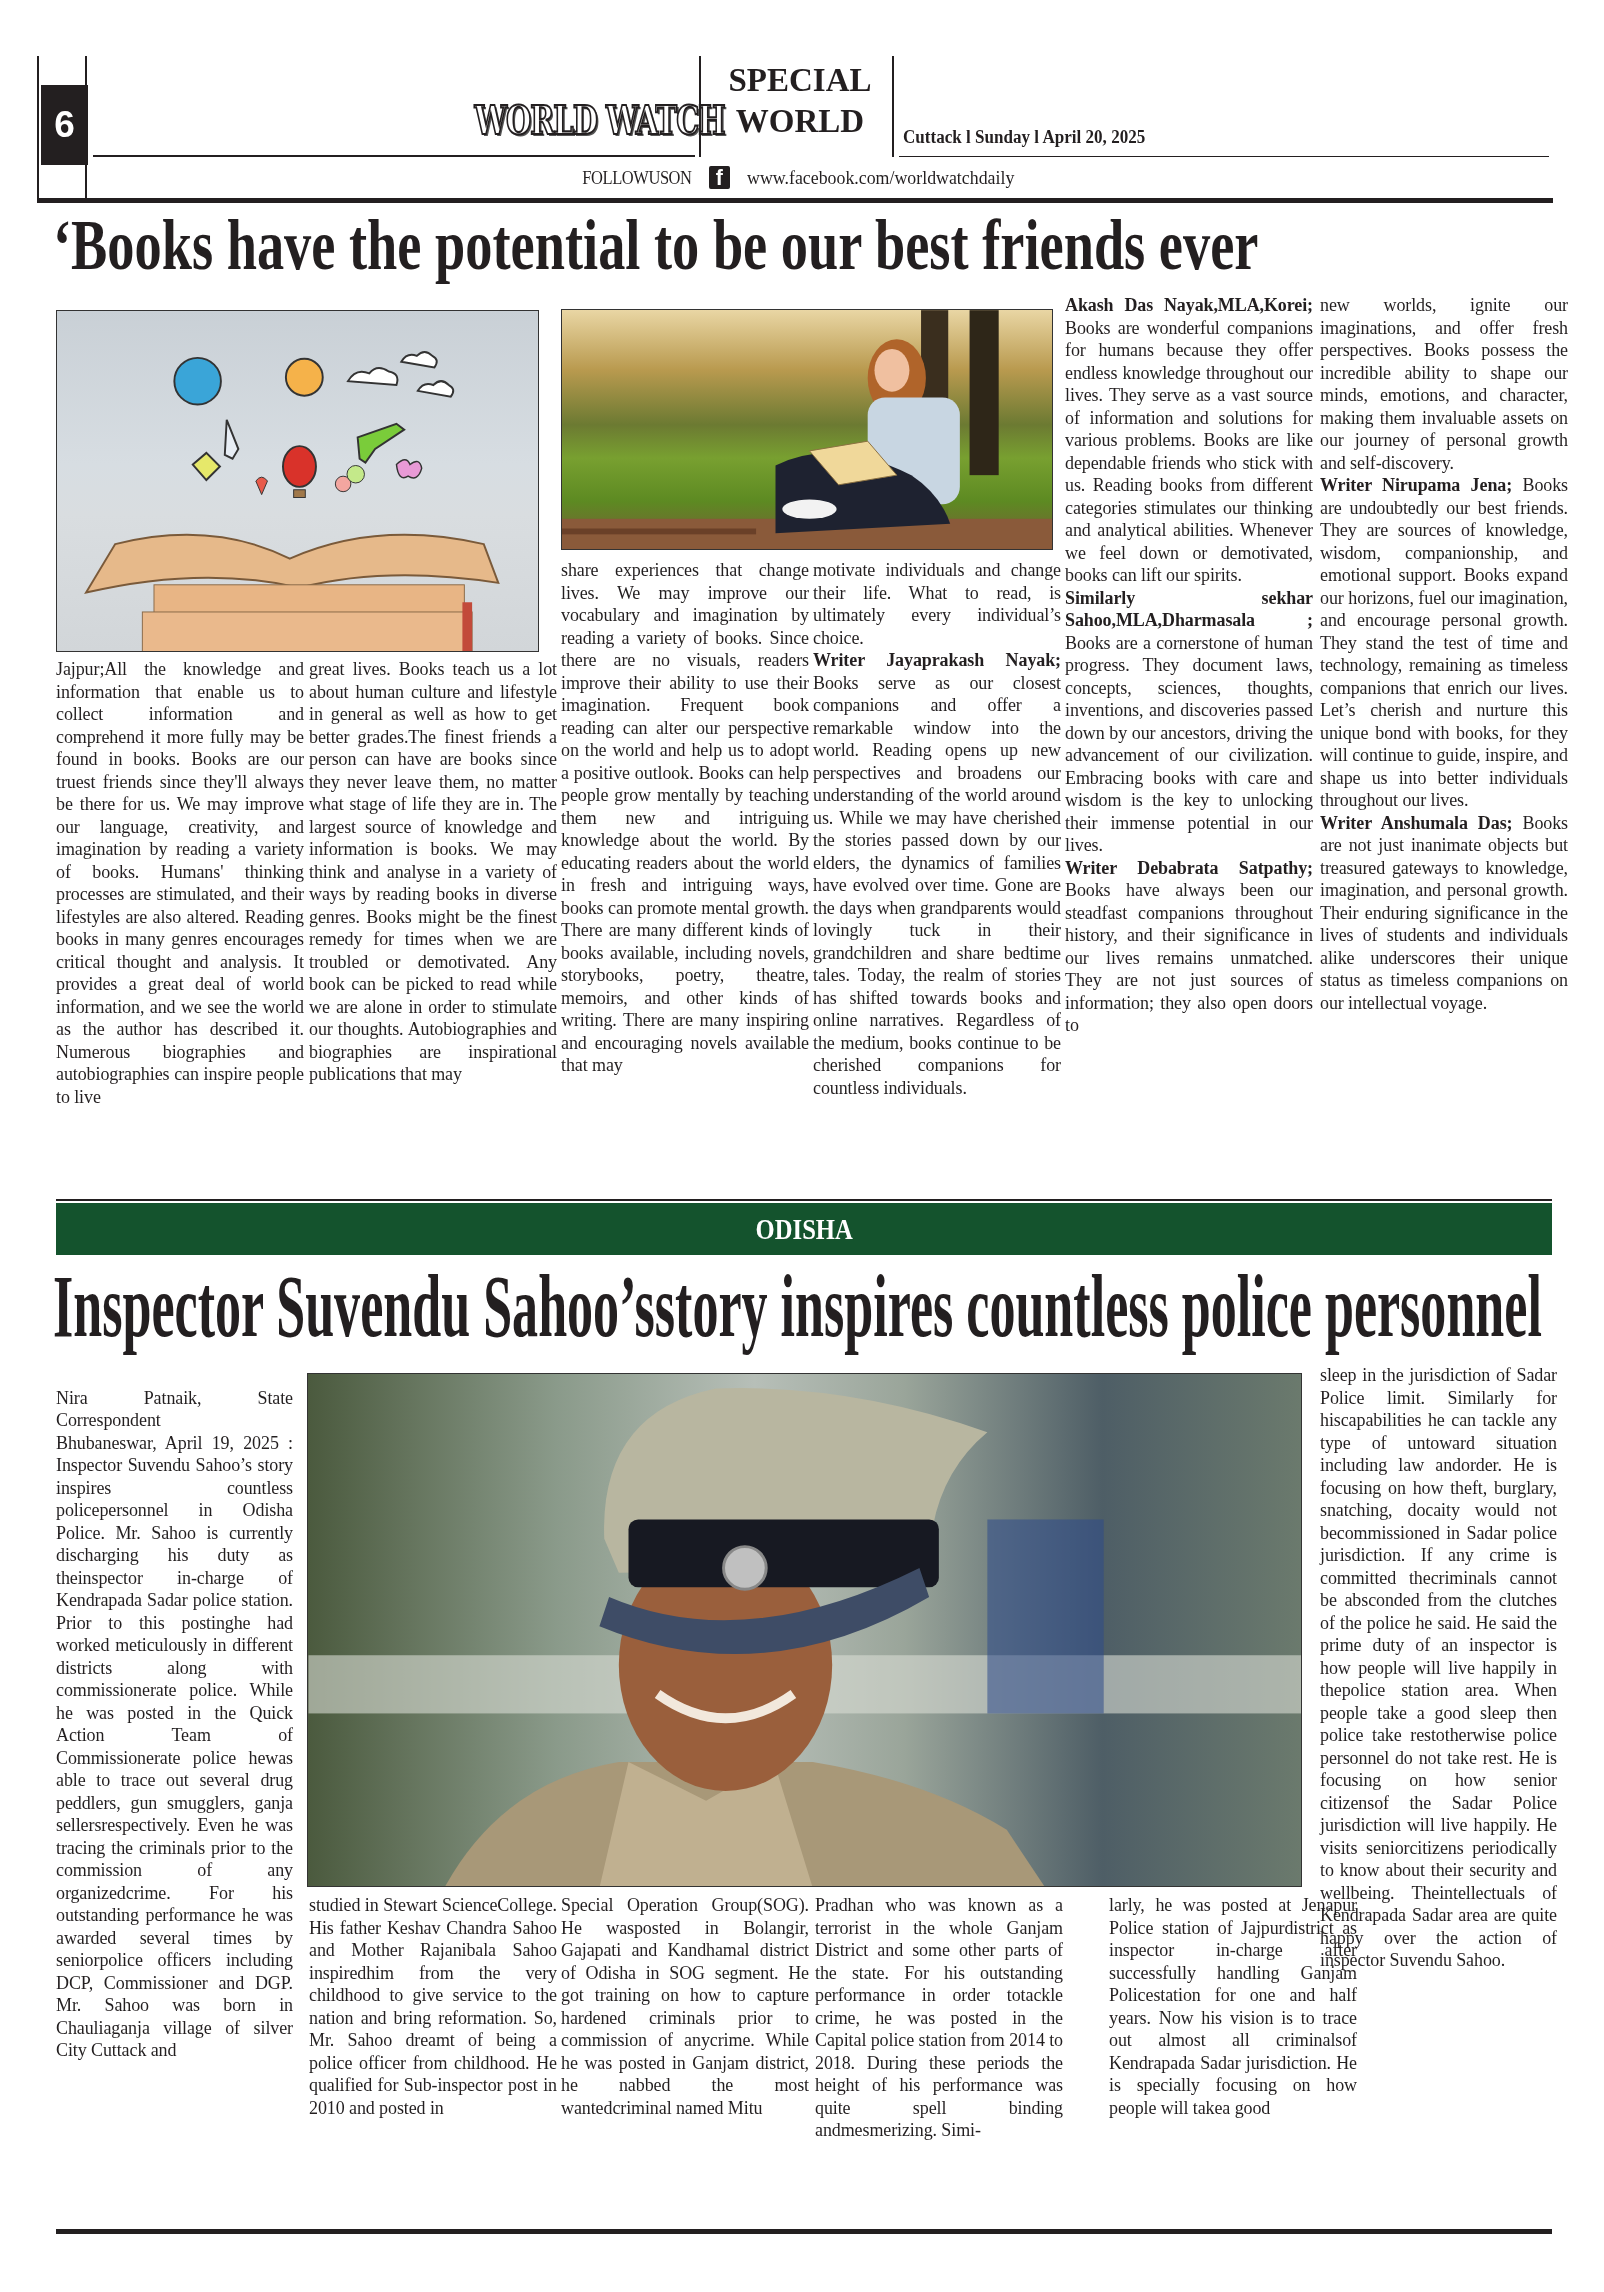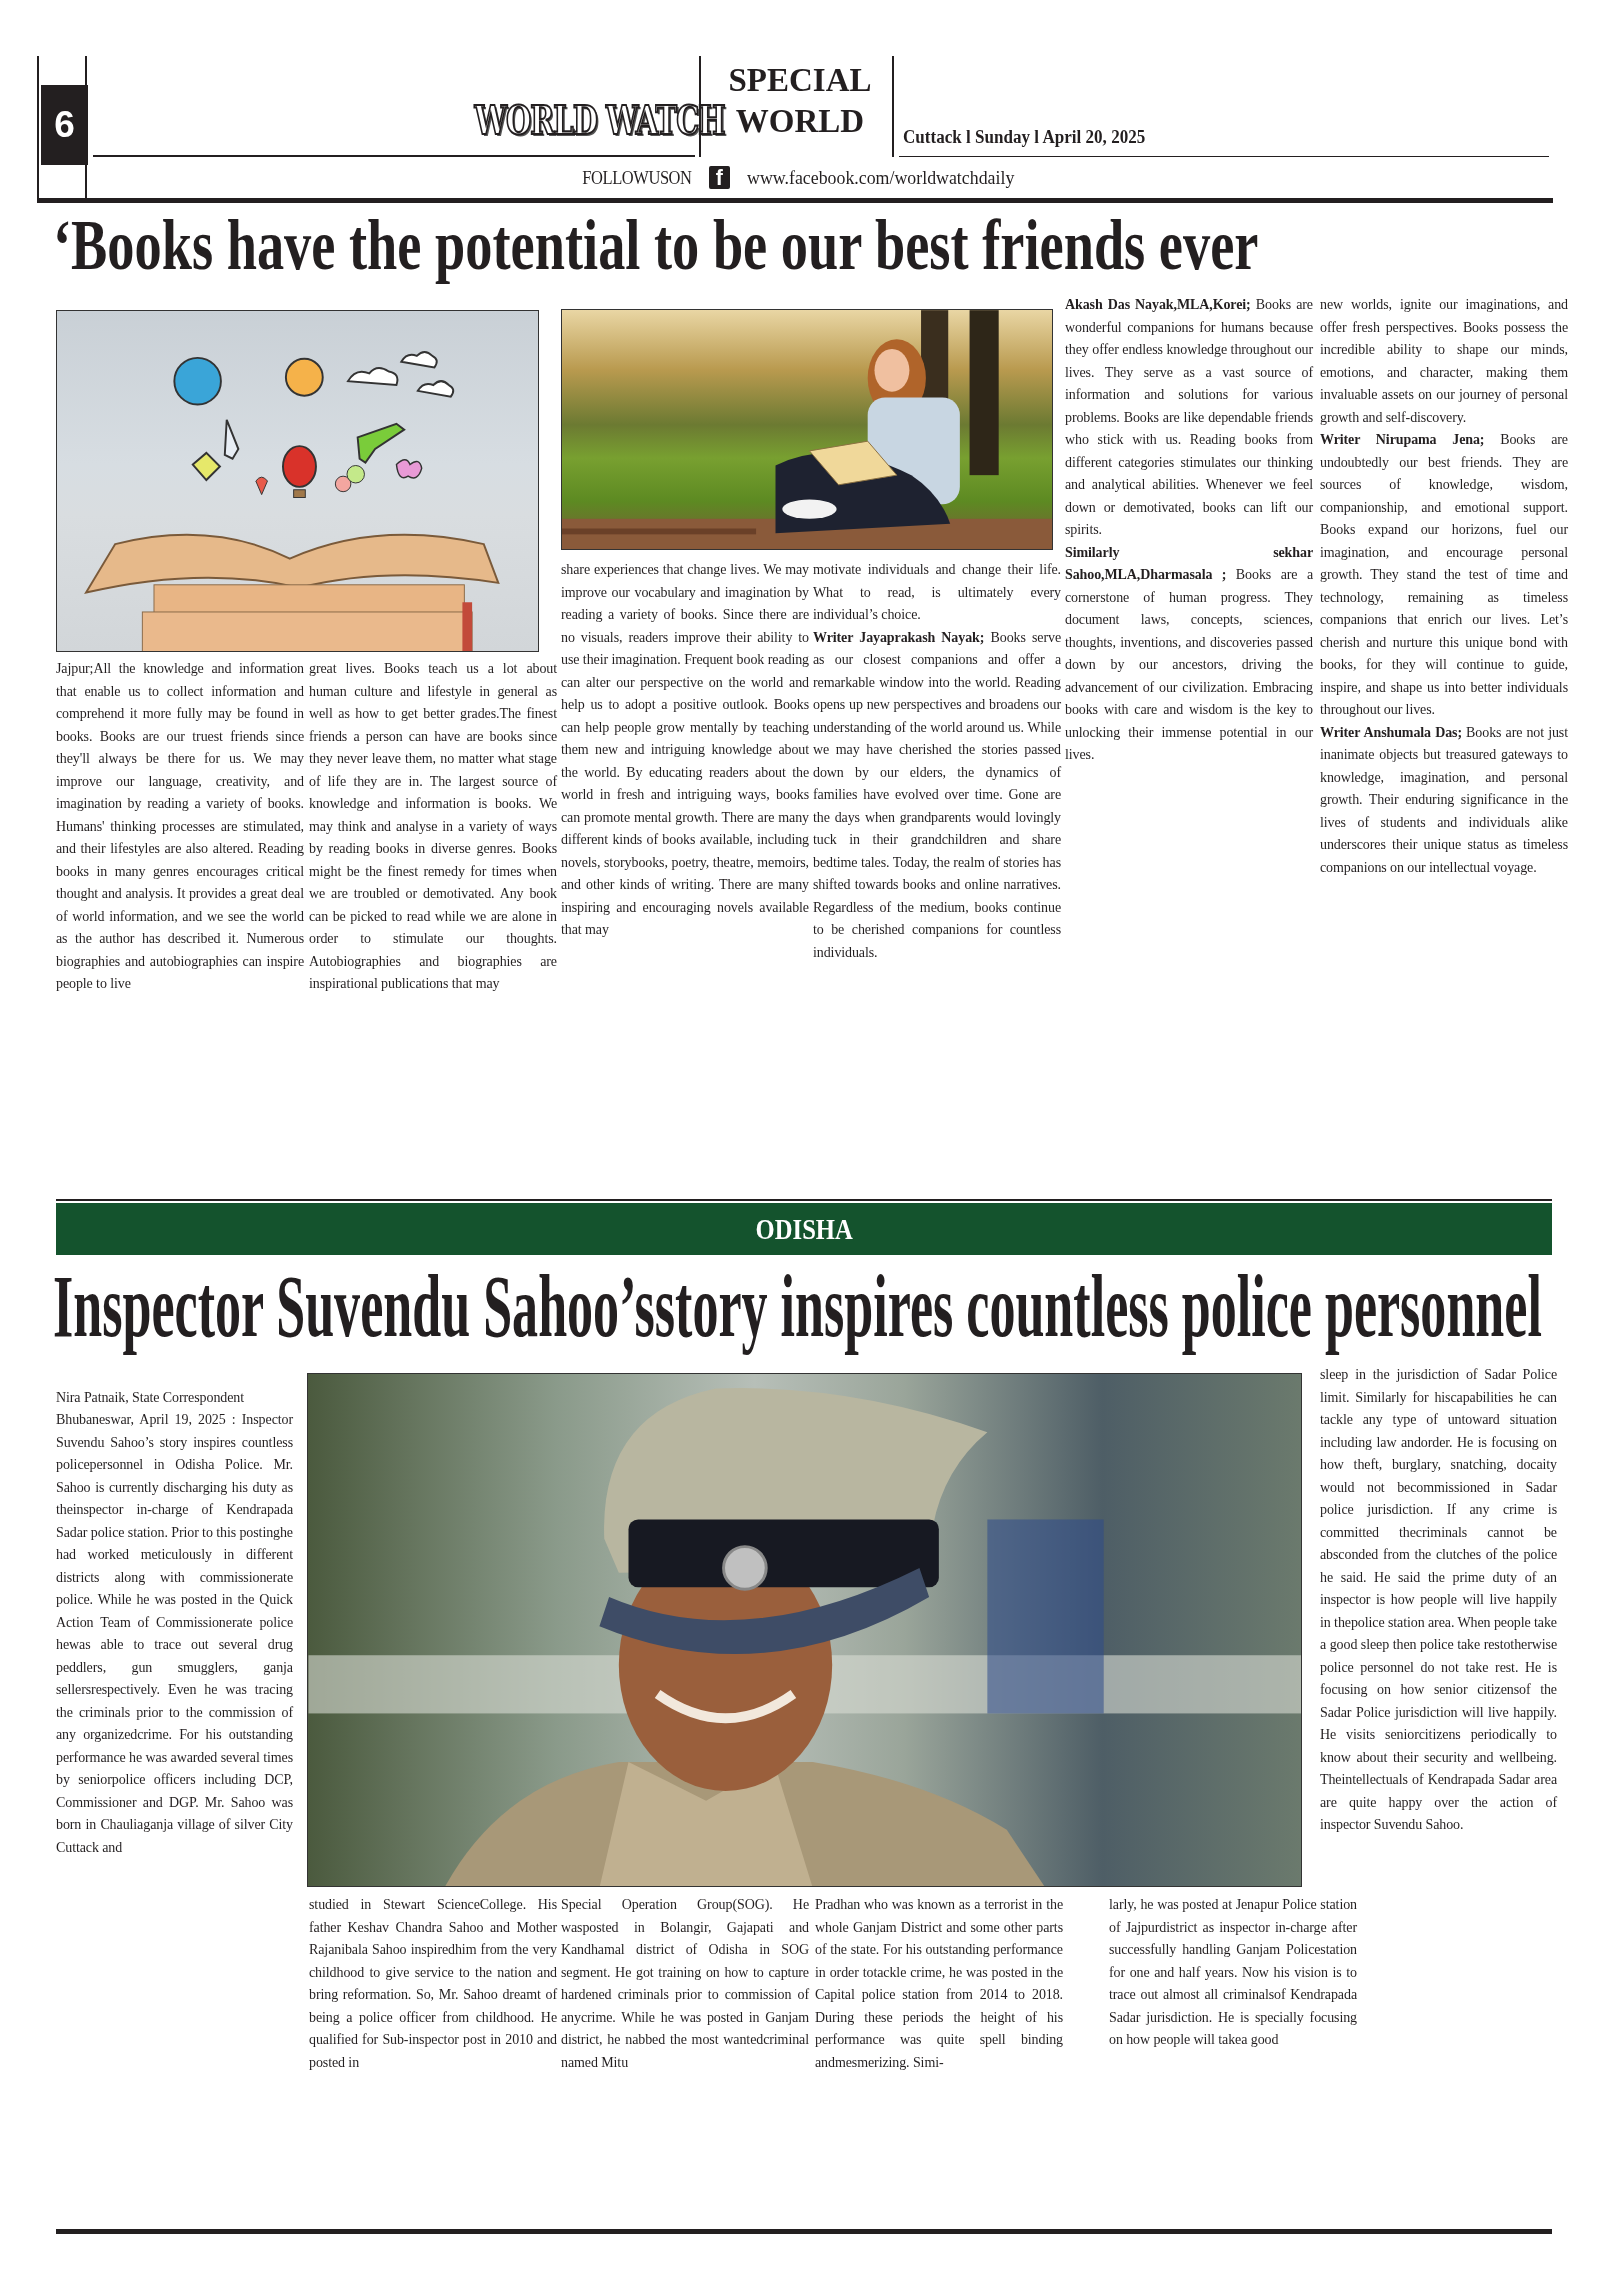--- a/index.html
+++ b/index.html
@@ -36,21 +36,21 @@
   
   .photo { position: absolute; border: 1.9px solid #333; overflow: hidden; }
   .photo-books { left: 56px; top: 310px; width: 483px; height: 342px;
     background: linear-gradient(180deg, #c9d0d6 0%, #d7dde2 45%, #d9dde0 60%, #d2d6d9 100%); }
   .photo-reader { left: 561px; top: 309px; width: 492px; height: 241px;
     background: linear-gradient(180deg, #e9d6a4 0%, #b99a4f 25%, #6c7a32 48%, #78a030 62%, #5d8a22 80%, #7a5a3a 100%); }
   .photo-officer { left: 307px; top: 1373px; width: 995px; height: 514px;
     background: linear-gradient(90deg, #4b5a3e 0%, #8a9a8a 25%, #b7bfb8 45%, #9aa59a 60%, #4e5e66 80%, #6b7a6d 100%); }
 
   
-  .col { position: absolute; width: 248px; font-size: 14px; line-height: 22.5px; text-align: justify; color: #231f20; letter-spacing: -0.1px; }
+  .col { position: absolute; width: 248px; font-size: 18px; line-height: 22.5px; text-align: justify; color: #231f20; letter-spacing: -0.1px; }
   .col p { margin: 0; }
   .col b { font-weight: bold; }
 
   
   .section-rule { position: absolute; left: 56px; top: 1199px; width: 1496px; height: 1.9px; background: #231f20; }
   .section-banner { position: absolute; left: 56px; top: 1203px; width: 1496px; height: 52px; background: #14532d; color: #ffffff;
     text-align: center; font-weight: bold; font-size: 29px; line-height: 52px; }
   .section-banner span { display: inline-block; transform: scaleX(0.85); }
 
   .headline-2 { top: 1258px; height: 97px; font-size: 89px; line-height: 97px; }
@@ -135,20 +135,21 @@
 <div class="col" style="left:561px; top:559px;">
   <p>share experiences that change lives. We may improve our vocabulary and imagination by reading a variety of books. Since there are no visuals, readers improve their ability to use their imagination. Frequent book reading can alter our perspective on the world and help us to adopt a positive outlook. Books can help people grow mentally by teaching them new and intriguing knowledge about the world. By educating readers about the world in fresh and intriguing ways, books can promote mental growth. There are many different kinds of books available, including novels, storybooks, poetry, theatre, memoirs, and other kinds of writing. There are many inspiring and encouraging novels available that may</p>
 </div>
 <div class="col" style="left:813px; top:559px;">
   <p>motivate individuals and change their life. What to read, is ultimately every individual’s choice.</p>
   <p><b>Writer Jayaprakash Nayak;</b><span> Books serve as our closest companions and offer a remarkable window into the world. Reading opens up new perspectives and broadens our understanding of the world around us. While we may have cherished the stories passed down by our elders, the dynamics of families have evolved over time. Gone are the days when grandparents would lovingly tuck in their grandchildren and share bedtime tales. Today, the realm of stories has shifted towards books and online narratives. Regardless of the medium, books continue to be cherished companions for countless individuals.</span></p>
 </div>
 <div class="col" style="left:1065px; top:294px;">
   <p><b>Akash Das Nayak,MLA,Korei;</b><span> Books are wonderful companions for humans because they offer endless knowledge throughout our lives. They serve as a vast source of information and solutions for various problems. Books are like dependable friends who stick with us. Reading books from different categories stimulates our thinking and analytical abilities. Whenever we feel down or demotivated, books can lift our spirits.</span></p>
   <p><b>Similarly sekhar Sahoo,MLA,Dharmasala ;</b><span> Books are a cornerstone of human progress. They document laws, concepts, sciences, thoughts, inventions, and discoveries passed down by our ancestors, driving the advancement of our civilization. Embracing books with care and wisdom is the key to unlocking their immense potential in our lives.</span></p>
+  <p><b>Writer Debabrata Satpathy;</b><span> Books have always been our steadfast companions throughout history, and their significance in our lives remains unmatched. They are not just sources of information; they also open doors to</span></p>
 </div>
 <div class="col" style="left:1320px; top:294px;">
   <p>new worlds, ignite our imaginations, and offer fresh perspectives. Books possess the incredible ability to shape our minds, emotions, and character, making them invaluable assets on our journey of personal growth and self-discovery.</p>
   <p><b>Writer Nirupama Jena;</b><span> Books are undoubtedly our best friends. They are sources of knowledge, wisdom, companionship, and emotional support. Books expand our horizons, fuel our imagination, and encourage personal growth. They stand the test of time and technology, remaining as timeless companions that enrich our lives. Let’s cherish and nurture this unique bond with books, for they will continue to guide, inspire, and shape us into better individuals throughout our lives.</span></p>
   <p><b>Writer Anshumala Das;</b><span> Books are not just inanimate objects but treasured gateways to knowledge, imagination, and personal growth. Their enduring significance in the lives of students and individuals alike underscores their unique status as timeless companions on our intellectual voyage.</span></p>
 </div>
 
 <div class="section-rule"></div>
 <div class="section-banner"><span>ODISHA</span></div>
 

